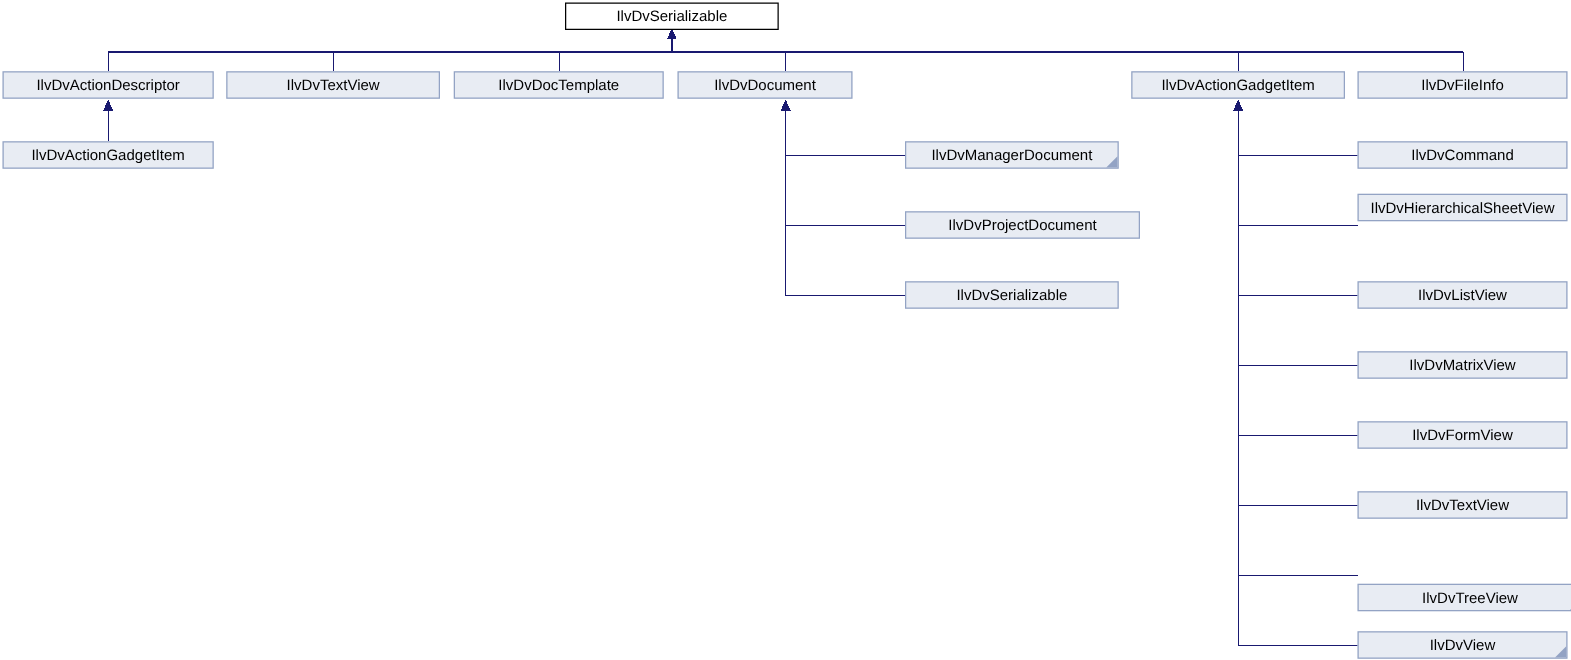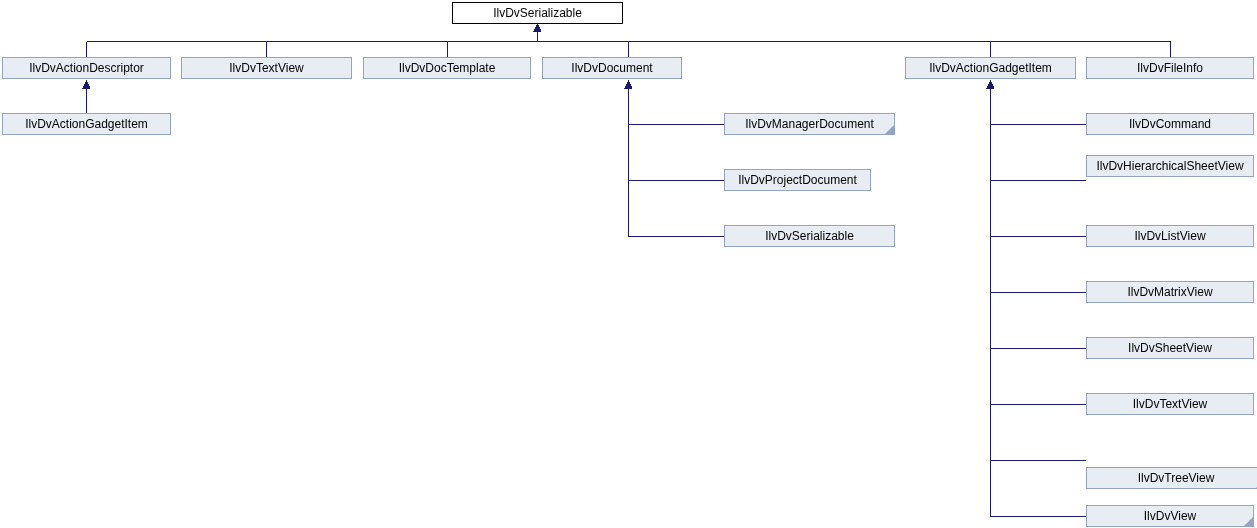--- a/index.html
+++ b/index.html
@@ -102,41 +102,41 @@
   </div>
 
   <div class="node" style="left:2px;top:113px;width:169px">
     <span>IlvDvActionGadgetItem</span>
   </div>
 
   <div class="node" style="left:724px;top:113px;width:171px">
     <span>IlvDvManagerDocument</span>
     <i class="fold"></i>
   </div>
-  <div class="node" style="left:724px;top:169px;width:147px">
+  <div class="node" style="left:724px;top:169px;width:188px">
     <span>IlvDvProjectDocument</span>
   </div>
   <div class="node" style="left:724px;top:225px;width:171px">
     <span>IlvDvSerializable</span>
   </div>
 
   <div class="node" style="left:1086px;top:113px;width:168px">
     <span>IlvDvCommand</span>
   </div>
   <div class="node" style="left:1086px;top:155px;width:168px">
     <span>IlvDvHierarchicalSheetView</span>
   </div>
   <div class="node" style="left:1086px;top:281px;width:168px">
     <span>IlvDvMatrixView</span>
   </div>
   <div class="node" style="left:1086px;top:225px;width:168px">
     <span>IlvDvListView</span>
   </div>
   <div class="node" style="left:1086px;top:337px;width:168px">
-    <span>IlvDvSheetView</span>
+    <span>IlvDvFormView</span>
   </div>
   <div class="node" style="left:1086px;top:393px;width:168px">
     <span>IlvDvTextView</span>
   </div>
   <div class="node" style="left:1086px;top:467px;width:180px">
     <span>IlvDvTreeView</span>
     <i class="fold"></i>
   </div>
   <div class="node" style="left:1086px;top:505px;width:168px">
     <span>IlvDvView</span>

